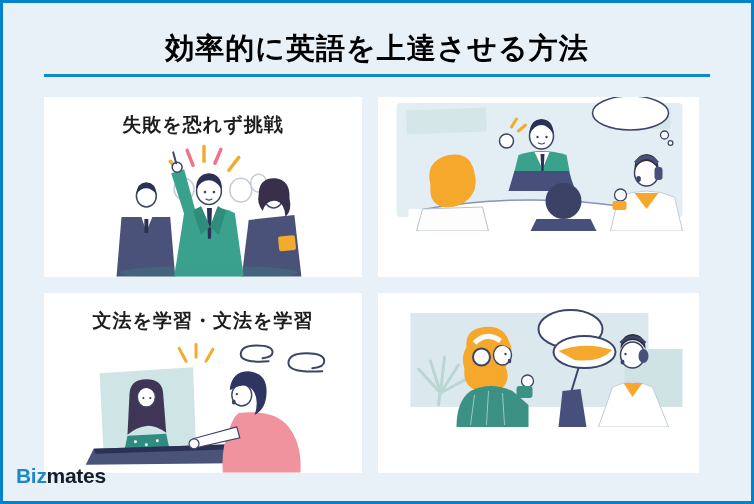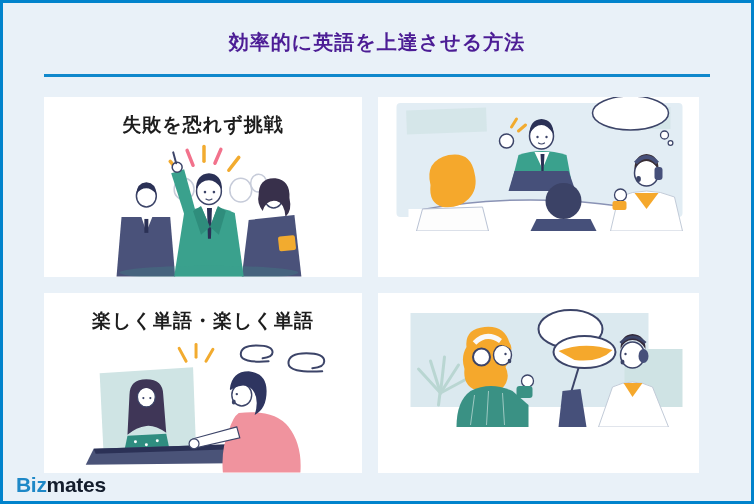--- a/index.html
+++ b/index.html
@@ -11,23 +11,23 @@
     width: 754px; height: 504px;
     background: #e9f1f8;
     border: 3px solid #0083cc;
     overflow: hidden;
   }
 
   .title {
     position: absolute;
     top: 26px; left: 0; width: 100%;
     text-align: center;
-    font-size: 20px;
+    font-size: 29px;
     font-weight: 700;
-    color: #4c1d95;
+    color: #000000;
     letter-spacing: 1px;
   }
 
   .title-underline {
     position: absolute;
     left: 41px; top: 71px;
     width: 666px; height: 3px;
     background: #1088cc;
   }
 
@@ -54,21 +54,21 @@
     font-weight: 700;
     color: #1d1d1d;
     letter-spacing: 1px;
     height: 46px;
   }
 
   .card svg { display: block; width: 100%; height: 134px; }
 
   .logo {
     position: absolute;
-    left: 13px; bottom: 4px;
+    left: 13px; bottom: 13px;
     font-size: 21px;
     font-weight: 700;
     letter-spacing: -0.3px;
   }
   .logo .biz { color: #1e88c7; }
   .logo .mates { color: #141d2c; }
 </style>
 </head>
 <body>
 
@@ -180,21 +180,21 @@
           <ellipse cx="260" cy="82" rx="2.4" ry="3" fill="#3c4468"></ellipse>
           <path d="M240,100 Q268,88 296,100 L304,134 L232,134 Z" fill="#ffffff" stroke="#c2cbd8" stroke-width="1"></path>
           <path d="M256,96 L280,96 L268,112 Z" fill="#f5a82c"></path>
           <circle cx="242" cy="98" r="6" fill="#ffffff" stroke="#3c4468" stroke-width="1.3"></circle>
           <rect x="234" y="104" width="14" height="9" rx="2" fill="#f5a82c"></rect>
         </g>
       </svg>
     </div>
 
     <div class="card">
-      <div class="card-label">楽しく単語・楽しく単語</div>
+      <div class="card-label">文法を学習・文法を学習</div>
       <svg viewBox="0 0 320 134">
 
         <g stroke="#f2ab2f" stroke-width="3" stroke-linecap="round">
           <line x1="143" y1="22" x2="136" y2="9"></line>
           <line x1="153" y1="18" x2="153" y2="5"></line>
           <line x1="163" y1="22" x2="170" y2="10"></line>
         </g>
 
         <g stroke="#3c4468" stroke-width="2" fill="none" stroke-linecap="round">
           <path d="M226,22 Q198,24 198,15 Q198,6 214,6 Q230,6 230,13 Q230,18 220,19"></path>

